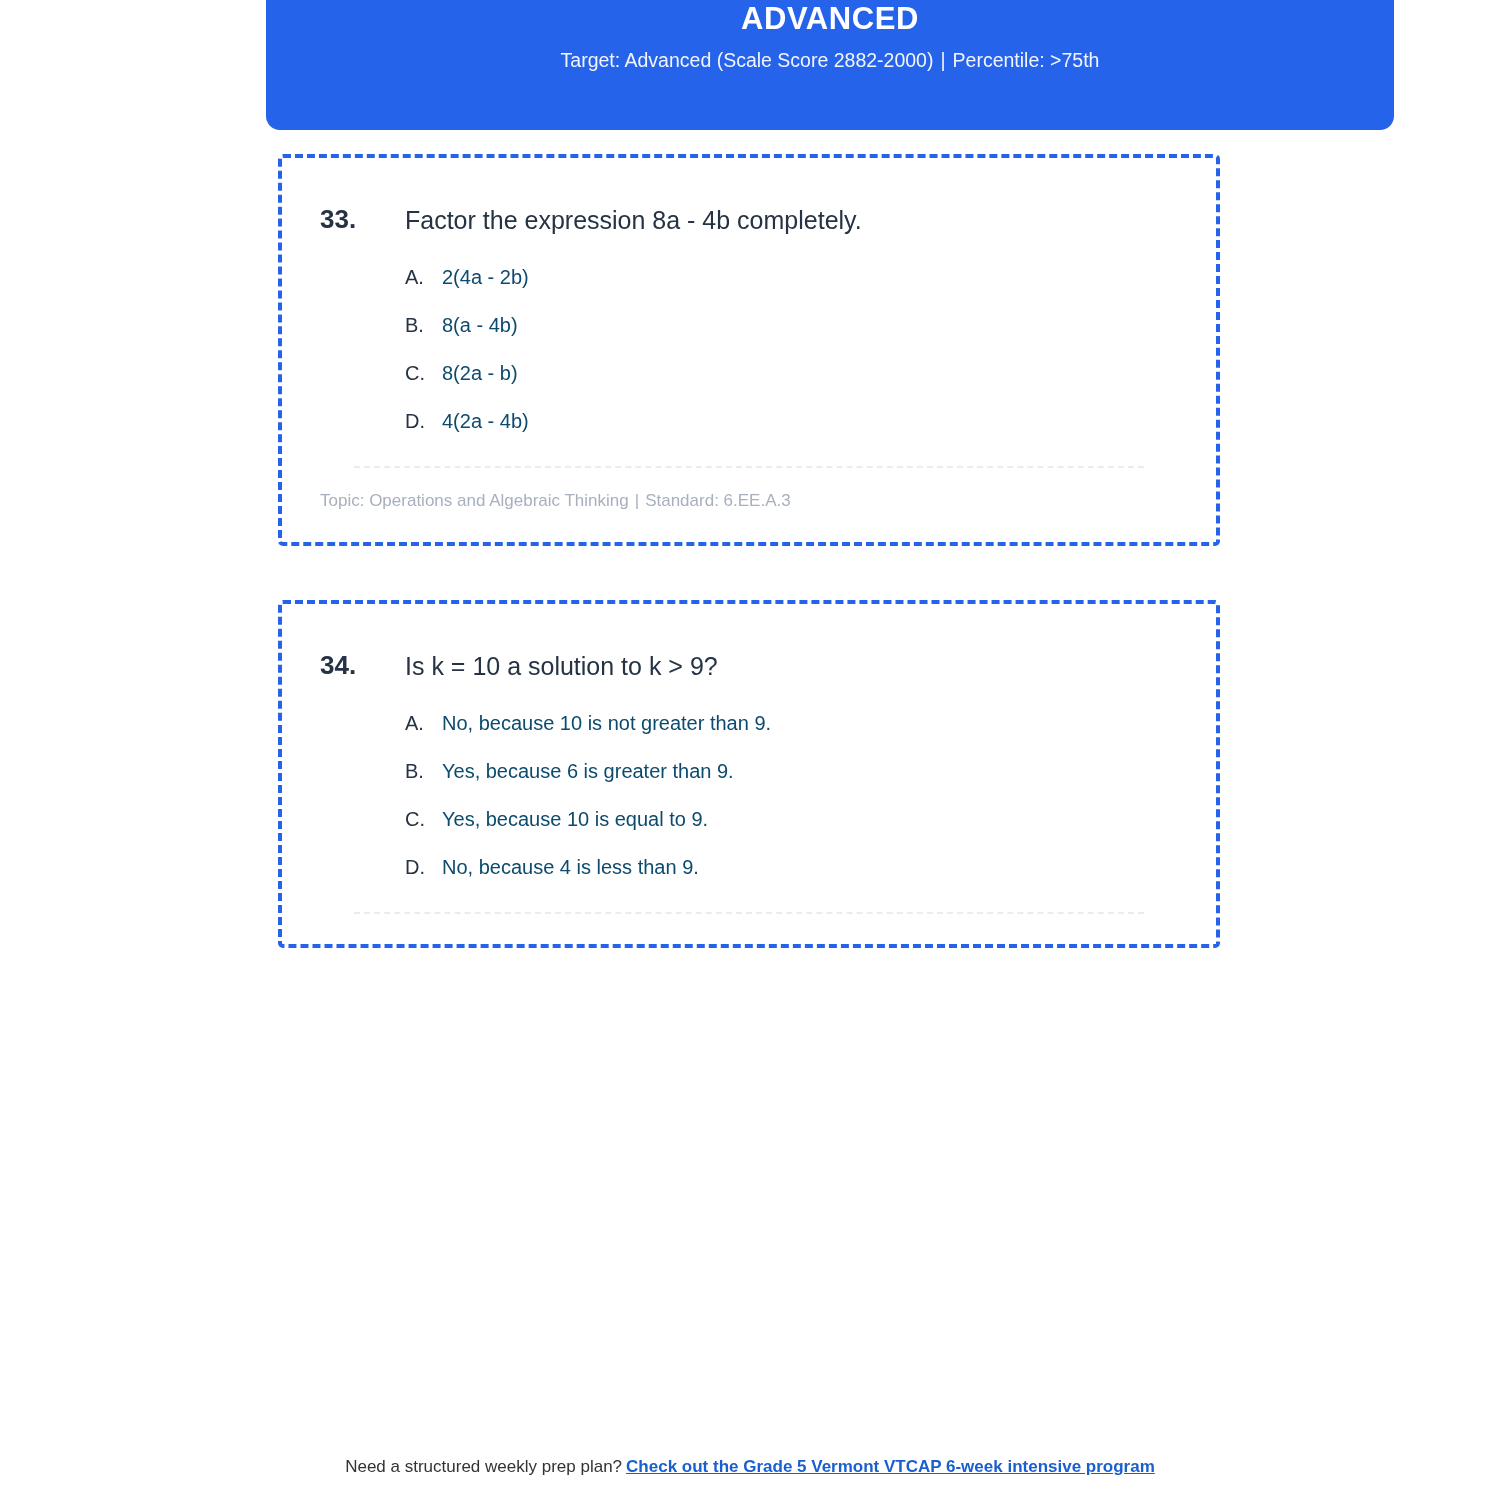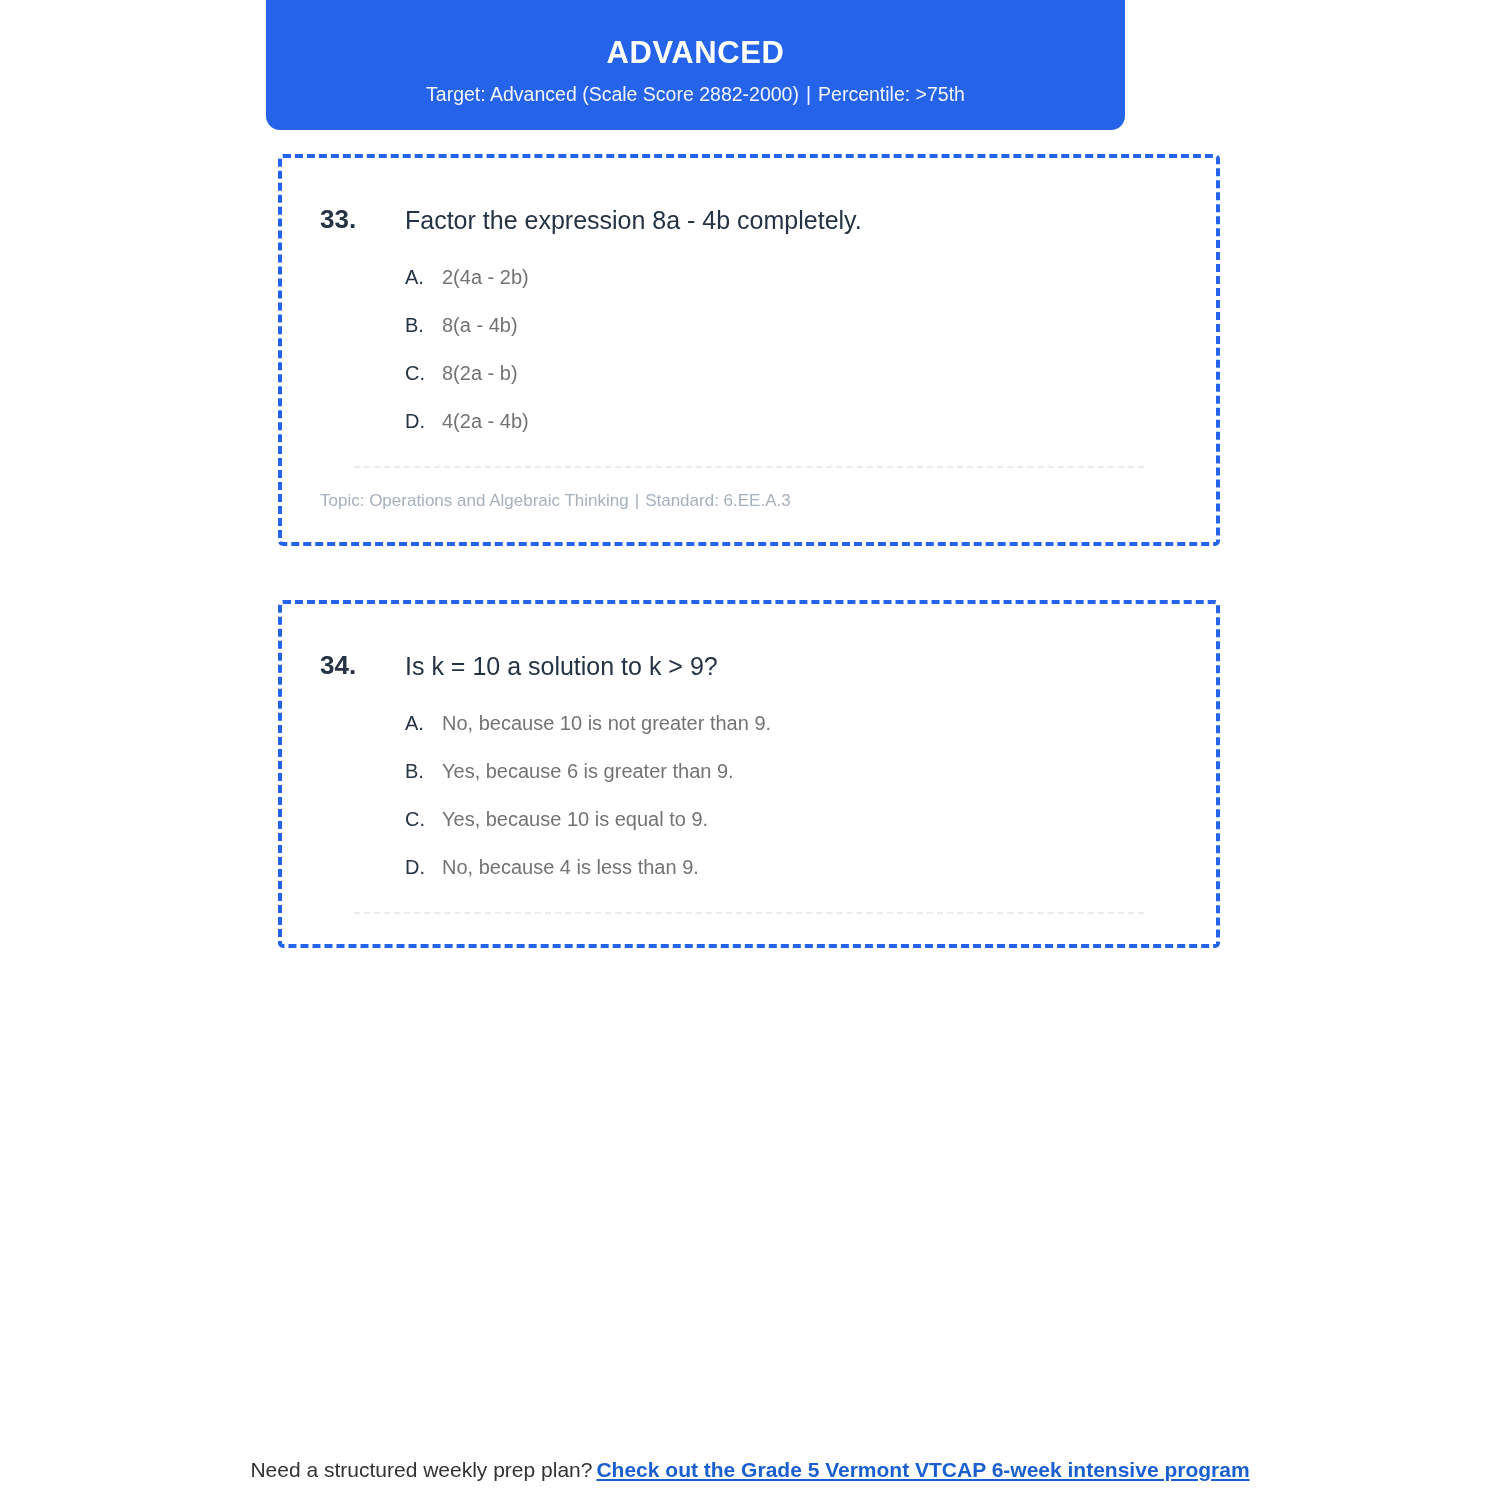--- a/index.html
+++ b/index.html
@@ -20,27 +20,26 @@
     height: 1500px;
     background: #ffffff;
     overflow: hidden;
   }
 
   
   .level-banner {
     position: absolute;
     left: 266px;
     top: 0px;
-    width: 859px;
+    width: 1128px;
     height: 130px;
     background: #2563eb;
     border-radius: 0 0 14px 14px;
     text-align: center;
     color: #ffffff;
-    padding-top: 34px;
   }
   .level-title {
     font-size: 31px;
     font-weight: bold;
     letter-spacing: 0.6px;
     line-height: 1.2;
     margin: 0 0 12px 0;
     color: #ffffff;
   }
   .level-subtitle {
@@ -101,21 +100,21 @@
     font-size: 20px;
     color: #253344;
     line-height: 1.3;
   }
   .option:last-child { margin-bottom: 0; }
   .option-letter {
     flex: 0 0 37px;
     min-width: 37px;
     color: #253344;
   }
-  .option-text { color: #737373; }
+  .option-text { color: #0c4a6e; }
 
   .meta-divider {
     border: 0;
     border-top: 2px dashed #ececec;
     margin: 32px 34px 0 34px;
   }
   .question-meta {
     text-align: left;
     font-size: 17px;
     color: #a7b0bd;
@@ -124,21 +123,21 @@
   }
   .question-meta .sep { padding: 0 6px; }
 
   
   .page-footer {
     position: absolute;
     left: 0;
     top: 1455px;
     width: 1500px;
     text-align: center;
-    font-size: 21px;
+    font-size: 17px;
     color: #333333;
     line-height: 1.4;
   }
   .footer-link {
     color: #1a5fd0;
     font-weight: bold;
     text-decoration: underline;
     margin-left: 4px;
   }
 </style>

